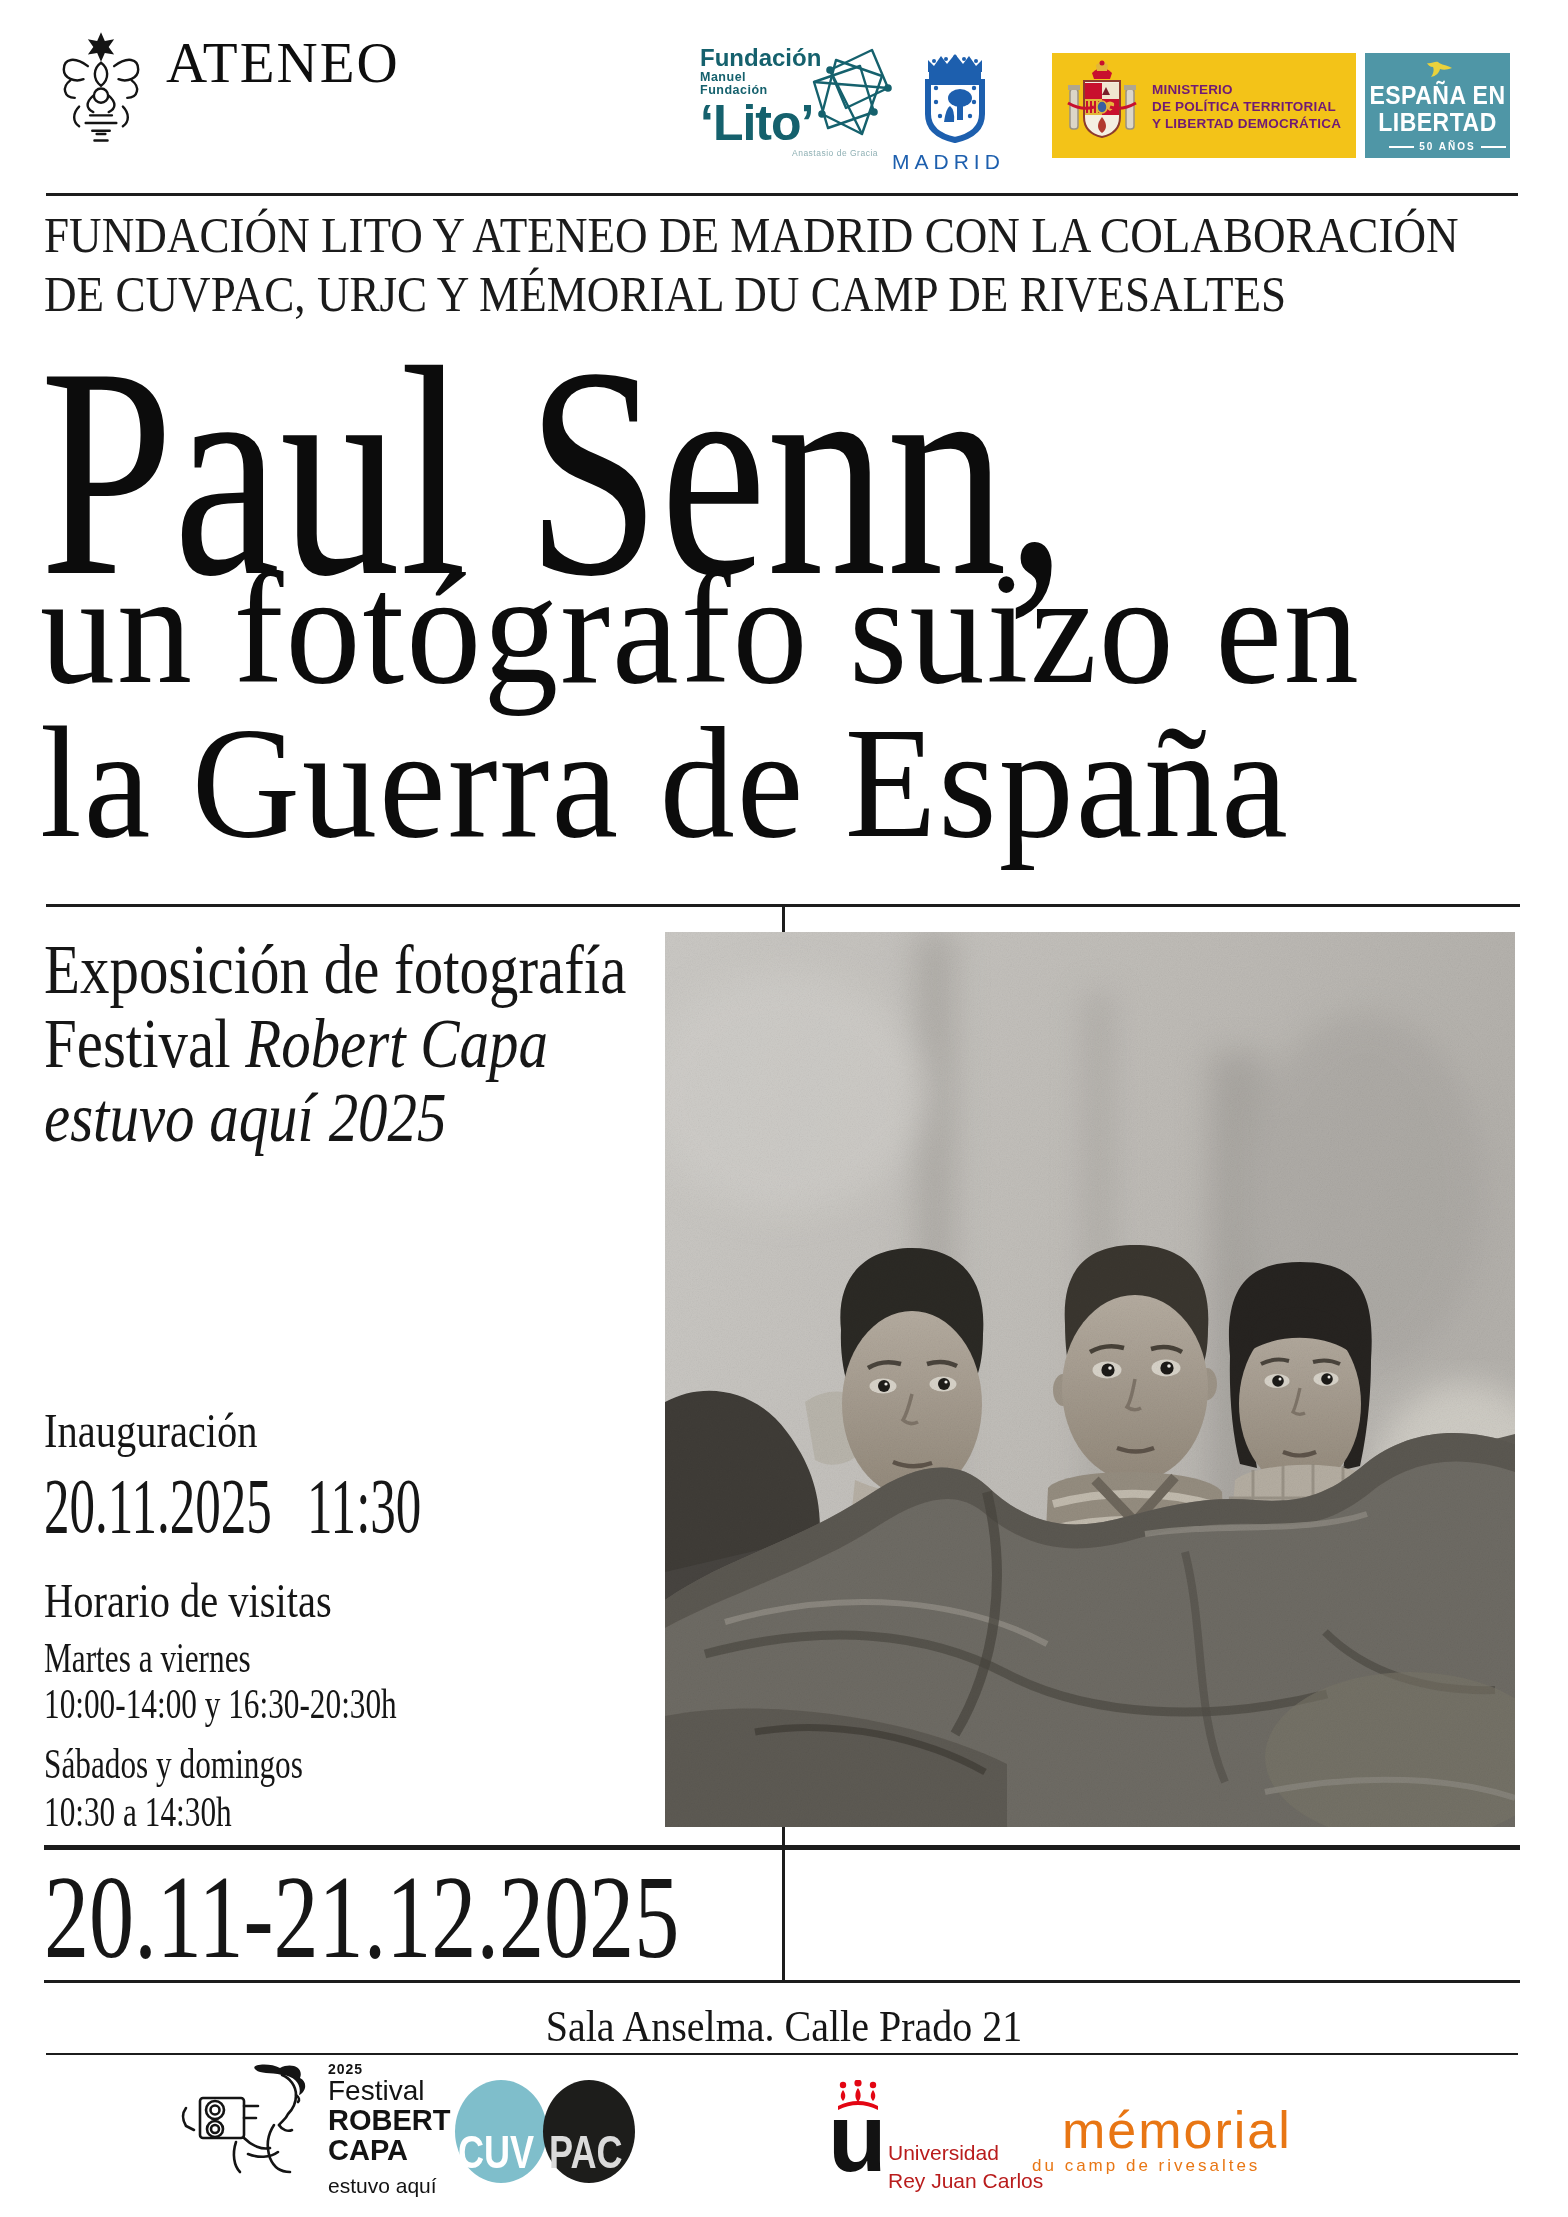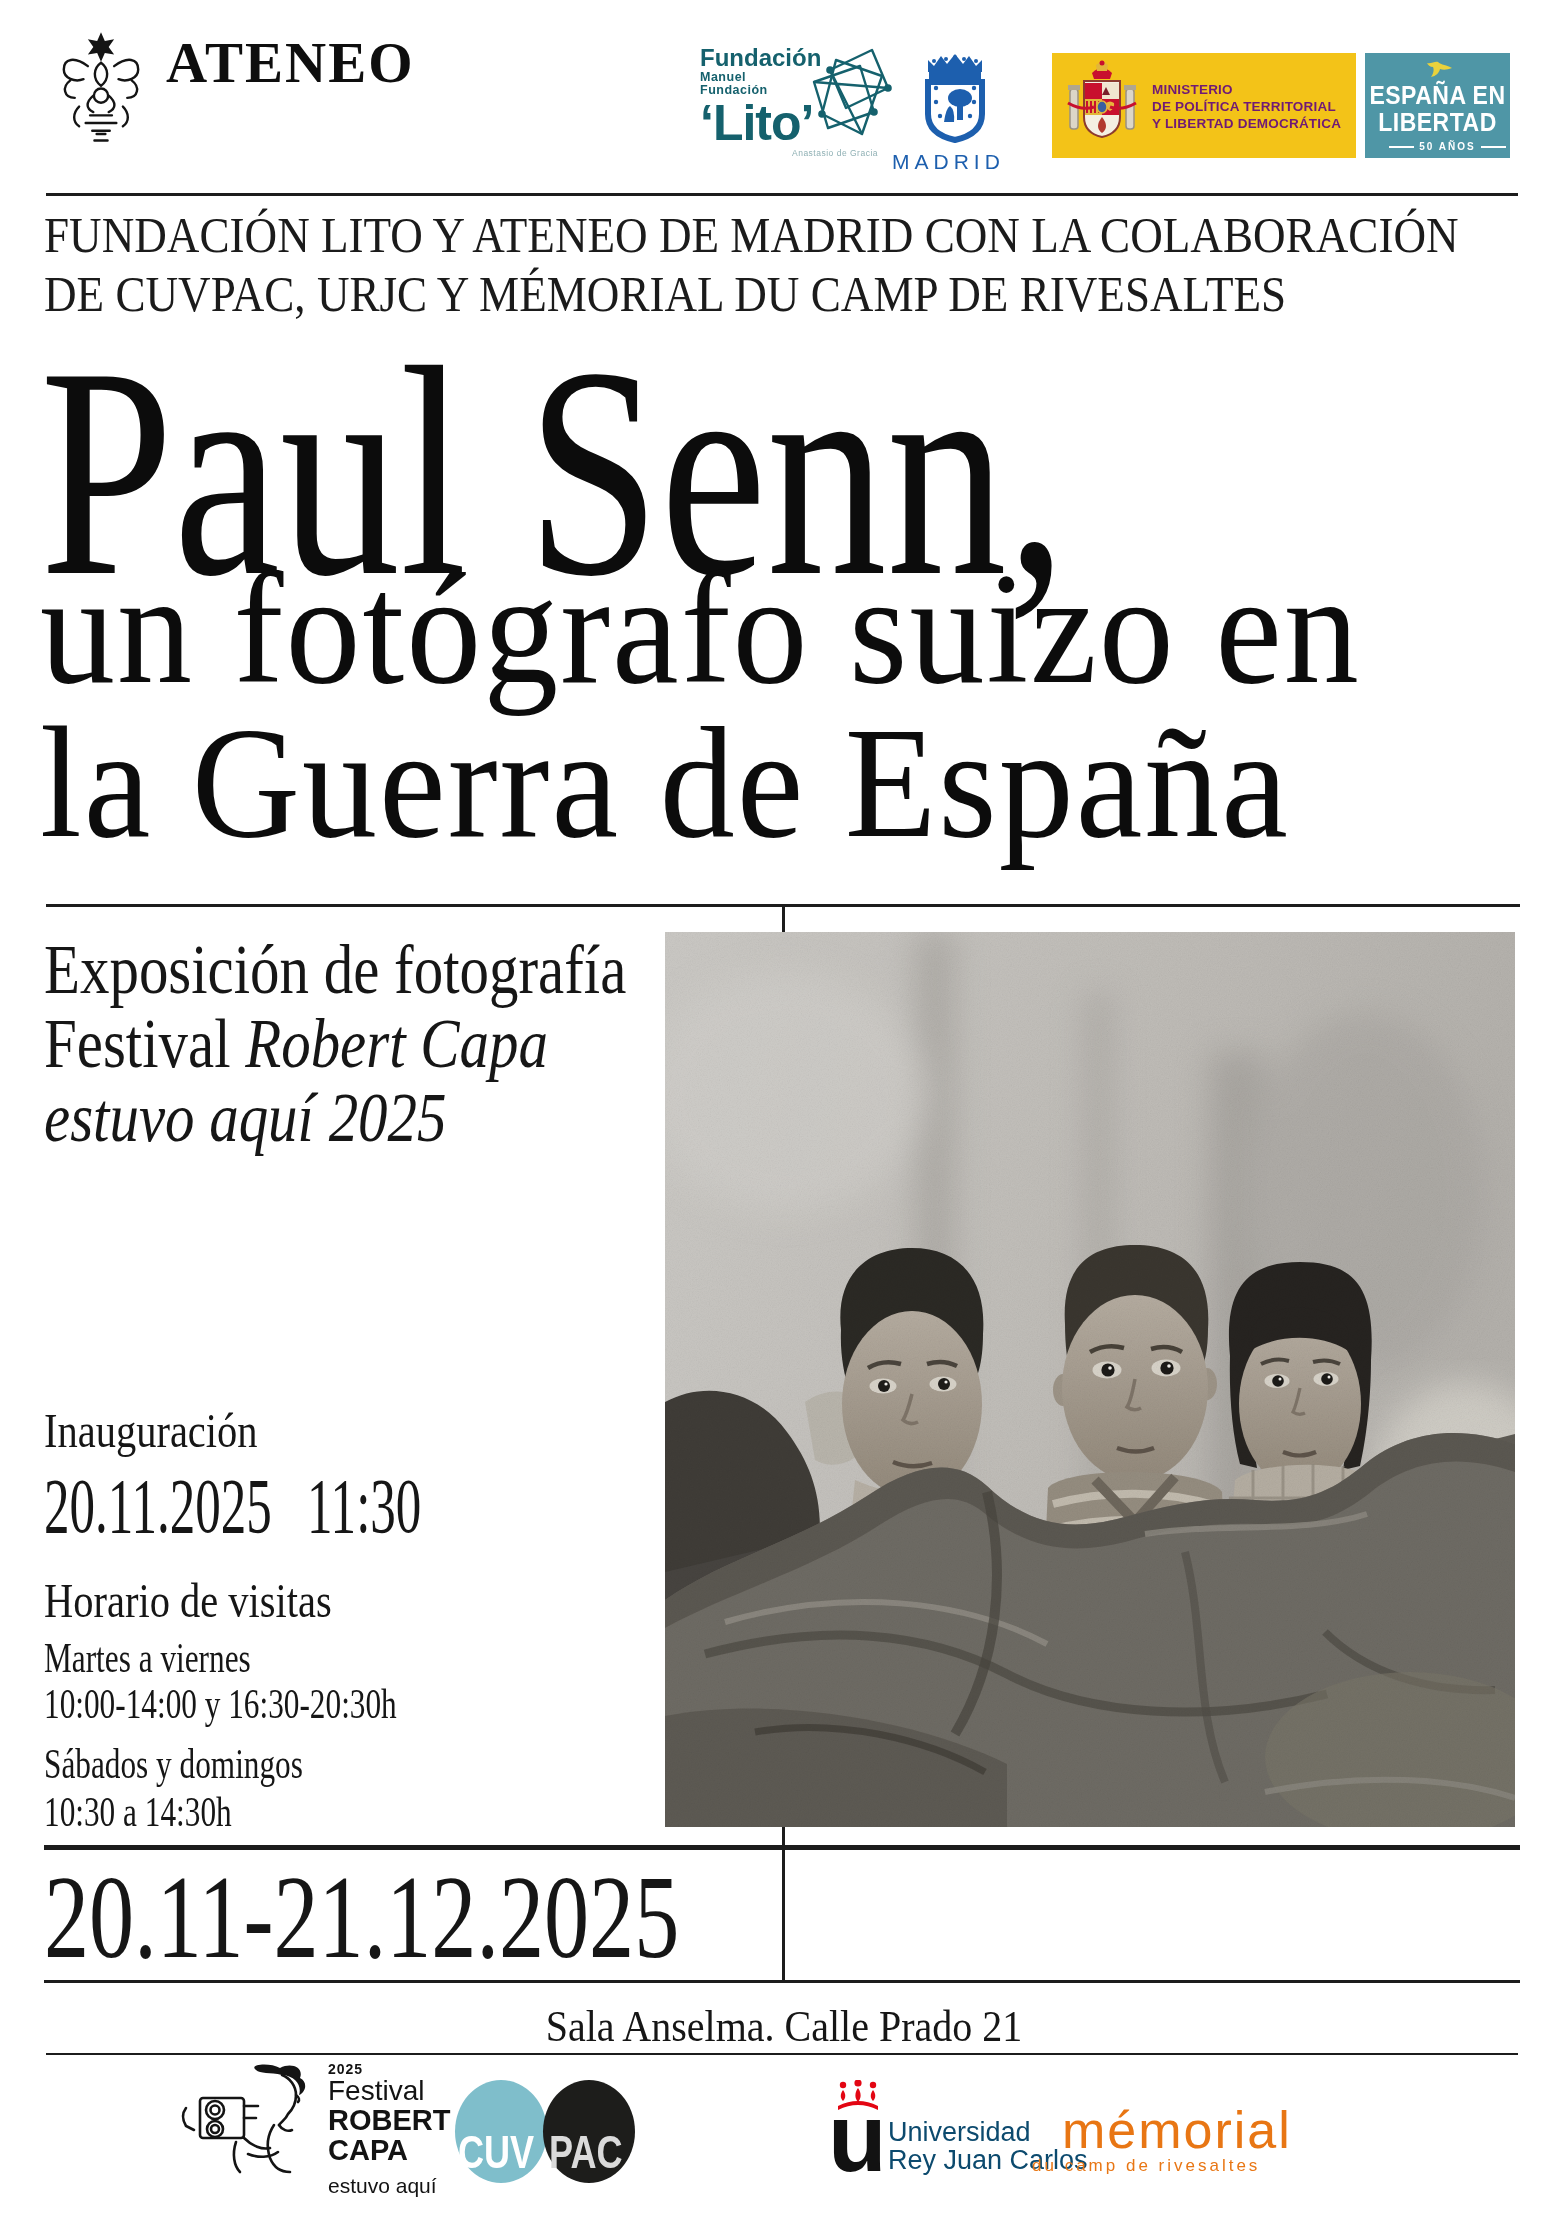--- a/index.html
+++ b/index.html
@@ -5,40 +5,40 @@
   html,body{margin:0;padding:0;background:#888;}
   .page{position:relative;width:1568px;height:2217px;background:#ffffff;overflow:hidden;
         font-family:"Liberation Serif",serif;color:#161616;}
   .abs{position:absolute;}
   .serif{font-family:"Liberation Serif",serif;}
   .sans{font-family:"Liberation Sans",sans-serif;}
   .rule{background:#1c1c1c;}
   .tt{transform-origin:0 0;white-space:nowrap;}
   .it{font-style:italic;}
   
-  .ateneo-name{font-size:57px;line-height:54px;letter-spacing:2px;font-weight:700;color:#0e0e0e;}
+  .ateneo-name{font-size:57px;line-height:54px;letter-spacing:2px;font-weight:400;color:#0e0e0e;}
   .lito{color:#15616d;font-weight:bold;line-height:1;}
   .madrid-label{color:#1d5fae;font-size:21px;letter-spacing:5px;font-weight:500;}
   .min-box{background:#f3c318;}
   .min-text{color:#701a75;font-size:13.5px;line-height:17px;font-weight:700;letter-spacing:.2px;}
   .lib-box{background:#4f96a6;color:#fff;text-align:center;}
   .lib-big{font-weight:800;font-size:23px;line-height:24px;letter-spacing:.5px;transform:scaleY(1.15);transform-origin:center top;}
   .lib-small{font-size:10px;font-weight:700;letter-spacing:2px;}
   
   .collab{font-size:47px;line-height:54px;color:#1b1b1b;}
   .title-line{color:#0c0c0c;}
   
   .cond{transform-origin:0 0;white-space:nowrap;}
   
   .capa-text{color:#131313;line-height:1;}
   .cuv-ell{border-radius:50%;}
   .cuv-txt{font-family:"Liberation Sans",sans-serif;font-weight:700;font-size:44px;
            transform:scale(.82,1.05);transform-origin:0 0;letter-spacing:0px;}
   .urjc-u{font-family:"Liberation Sans",sans-serif;font-weight:700;color:#121212;}
-  .urjc-name{font-family:"Liberation Sans",sans-serif;color:#0c4a6e;font-size:27px;line-height:28px;}
+  .urjc-name{font-family:"Liberation Sans",sans-serif;color:#b91c1c;font-size:21px;line-height:28px;margin-top:21px;}
   .memorial{color:#e87614;font-family:"Liberation Sans",sans-serif;}
 </style>
 </head>
 <body>
 
 <div class="page">
 
   <svg class="abs" style="left:46px;top:30px;" width="110" height="116" viewBox="0 0 100 106">
     <g stroke="#141414" fill="none" stroke-width="2.2" stroke-linecap="round">
       <path d="M50 2 l3.5 8 8.5-1.5 -5 7 5 7 -8.5-1.5 -3.5 8 -3.5-8 -8.5 1.5 5-7 -5-7 8.5 1.5 z" fill="#141414" stroke="none"></path>

